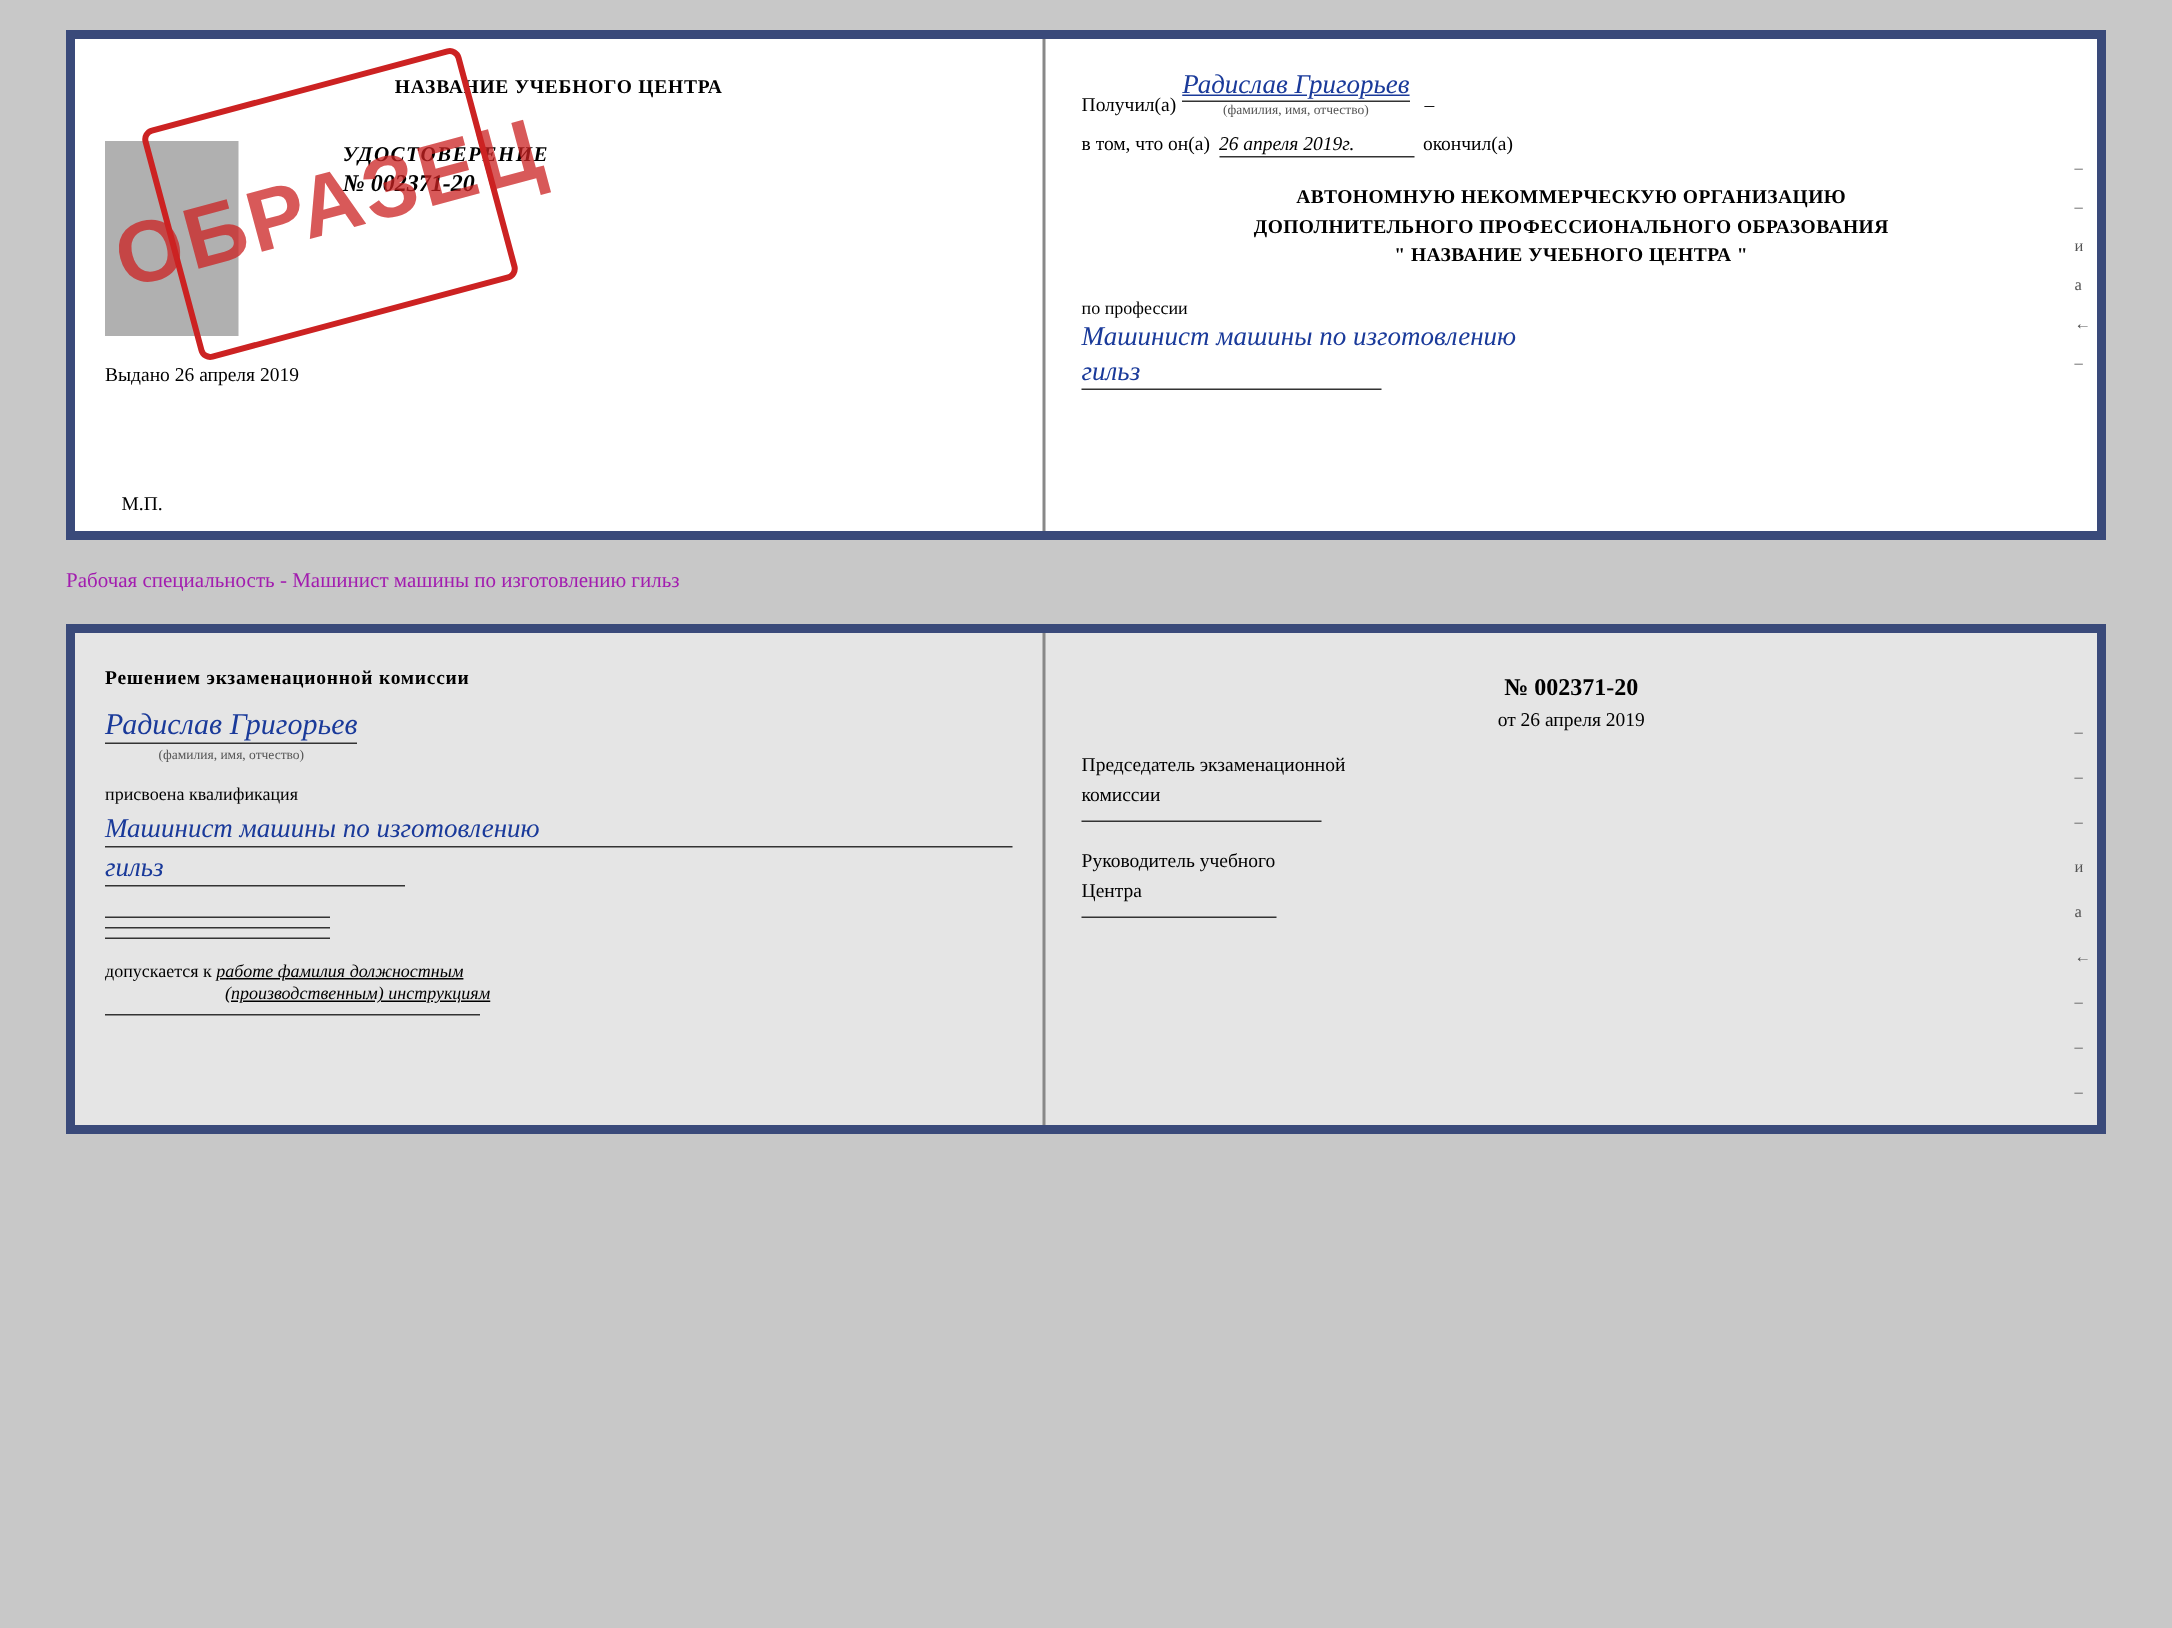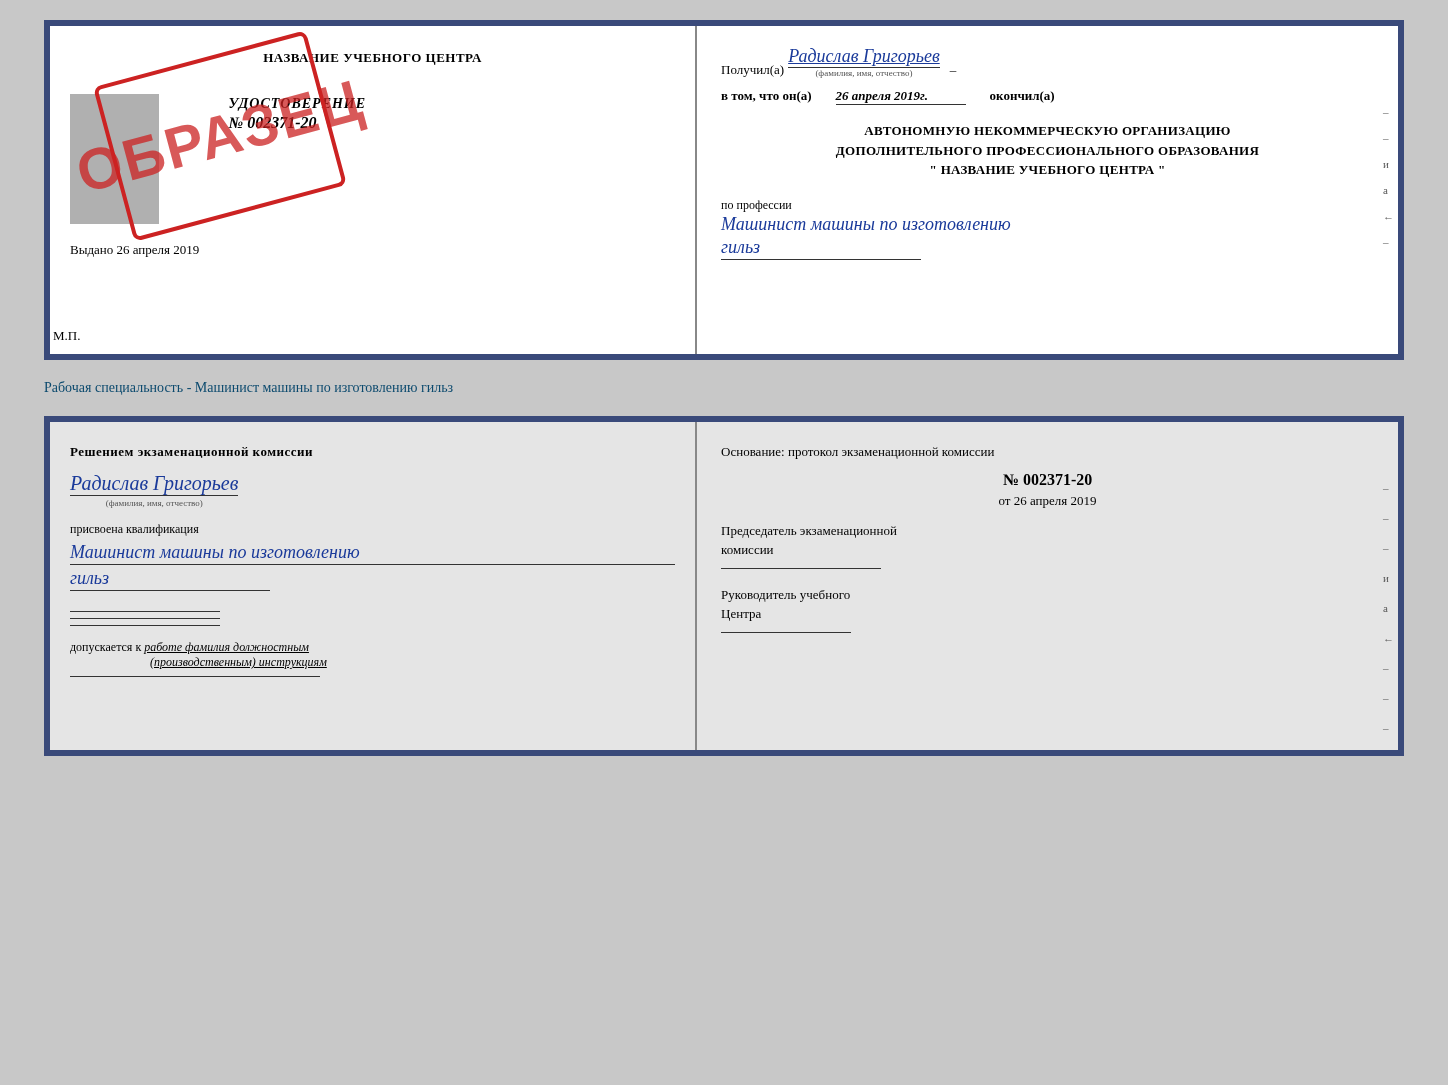--- a/index.html
+++ b/index.html
@@ -95,21 +95,21 @@
       margin-top: auto;
       font-size: 13px;
       align-self: flex-start;
       margin-top: 18px;
     }
 
     .mp-line {
       font-size: 13px;
       position: absolute;
       bottom: 10px;
-      left: 3px;
+      left: 31px;
     }
 
     
     .obrazets-stamp {
       position: absolute;
       top: 30px;
       left: 60px;
       width: 220px;
       height: 160px;
       border: 4px solid #cc2222;
@@ -156,22 +156,21 @@
       font-size: 9px;
       color: #555;
       display: block;
       text-align: center;
     }
 
     .vtom-line {
       font-size: 13px;
       display: flex;
       align-items: baseline;
-      gap: 24px;
-      font-weight: bold;
+      gap: 6px;
     }
 
     .vtom-date {
       font-style: italic;
       font-size: 13px;
       border-bottom: 1px solid #333;
       min-width: 130px;
     }
 
     .org-block {
@@ -213,21 +212,21 @@
       display: flex;
       flex-direction: column;
       gap: 14px;
       font-size: 11px;
       color: #555;
     }
 
     
     .subtitle-line {
       font-size: 14px;
-      color: #0c4a6e;
+      color: #a21caf;
       padding: 2px 0;
     }
 
     
     .doc-bottom {
       display: flex;
       border: 6px solid #3a4a7a;
       background: #e5e5e5;
       position: relative;
       min-height: 340px;
@@ -438,23 +437,20 @@
 
       <div class="dopuskaetsya-text">
         <span>допускается к</span>
         <span class="dopusk-italic">работе фамилия должностным</span>
       </div>
       <div class="dopusk-italic" style="font-size:12px; margin-left:80px;">(производственным) инструкциям</div>
       <hr style="border:none; border-top:1px solid #333; width:250px; margin-top:6px;">
     </div>
 
     <div class="doc-bottom-right">
-      <div class="osnovanie-block">
-        <div>Основание: протокол экзаменационной комиссии</div>
-      </div>
 
       <div class="protokol-number">№  002371-20</div>
 
       <div class="ot-date">
         <span>от</span>
         <span>26 апреля 2019</span>
       </div>
 
       <div class="predsedatel-block">
         <div>Председатель экзаменационной</div>

